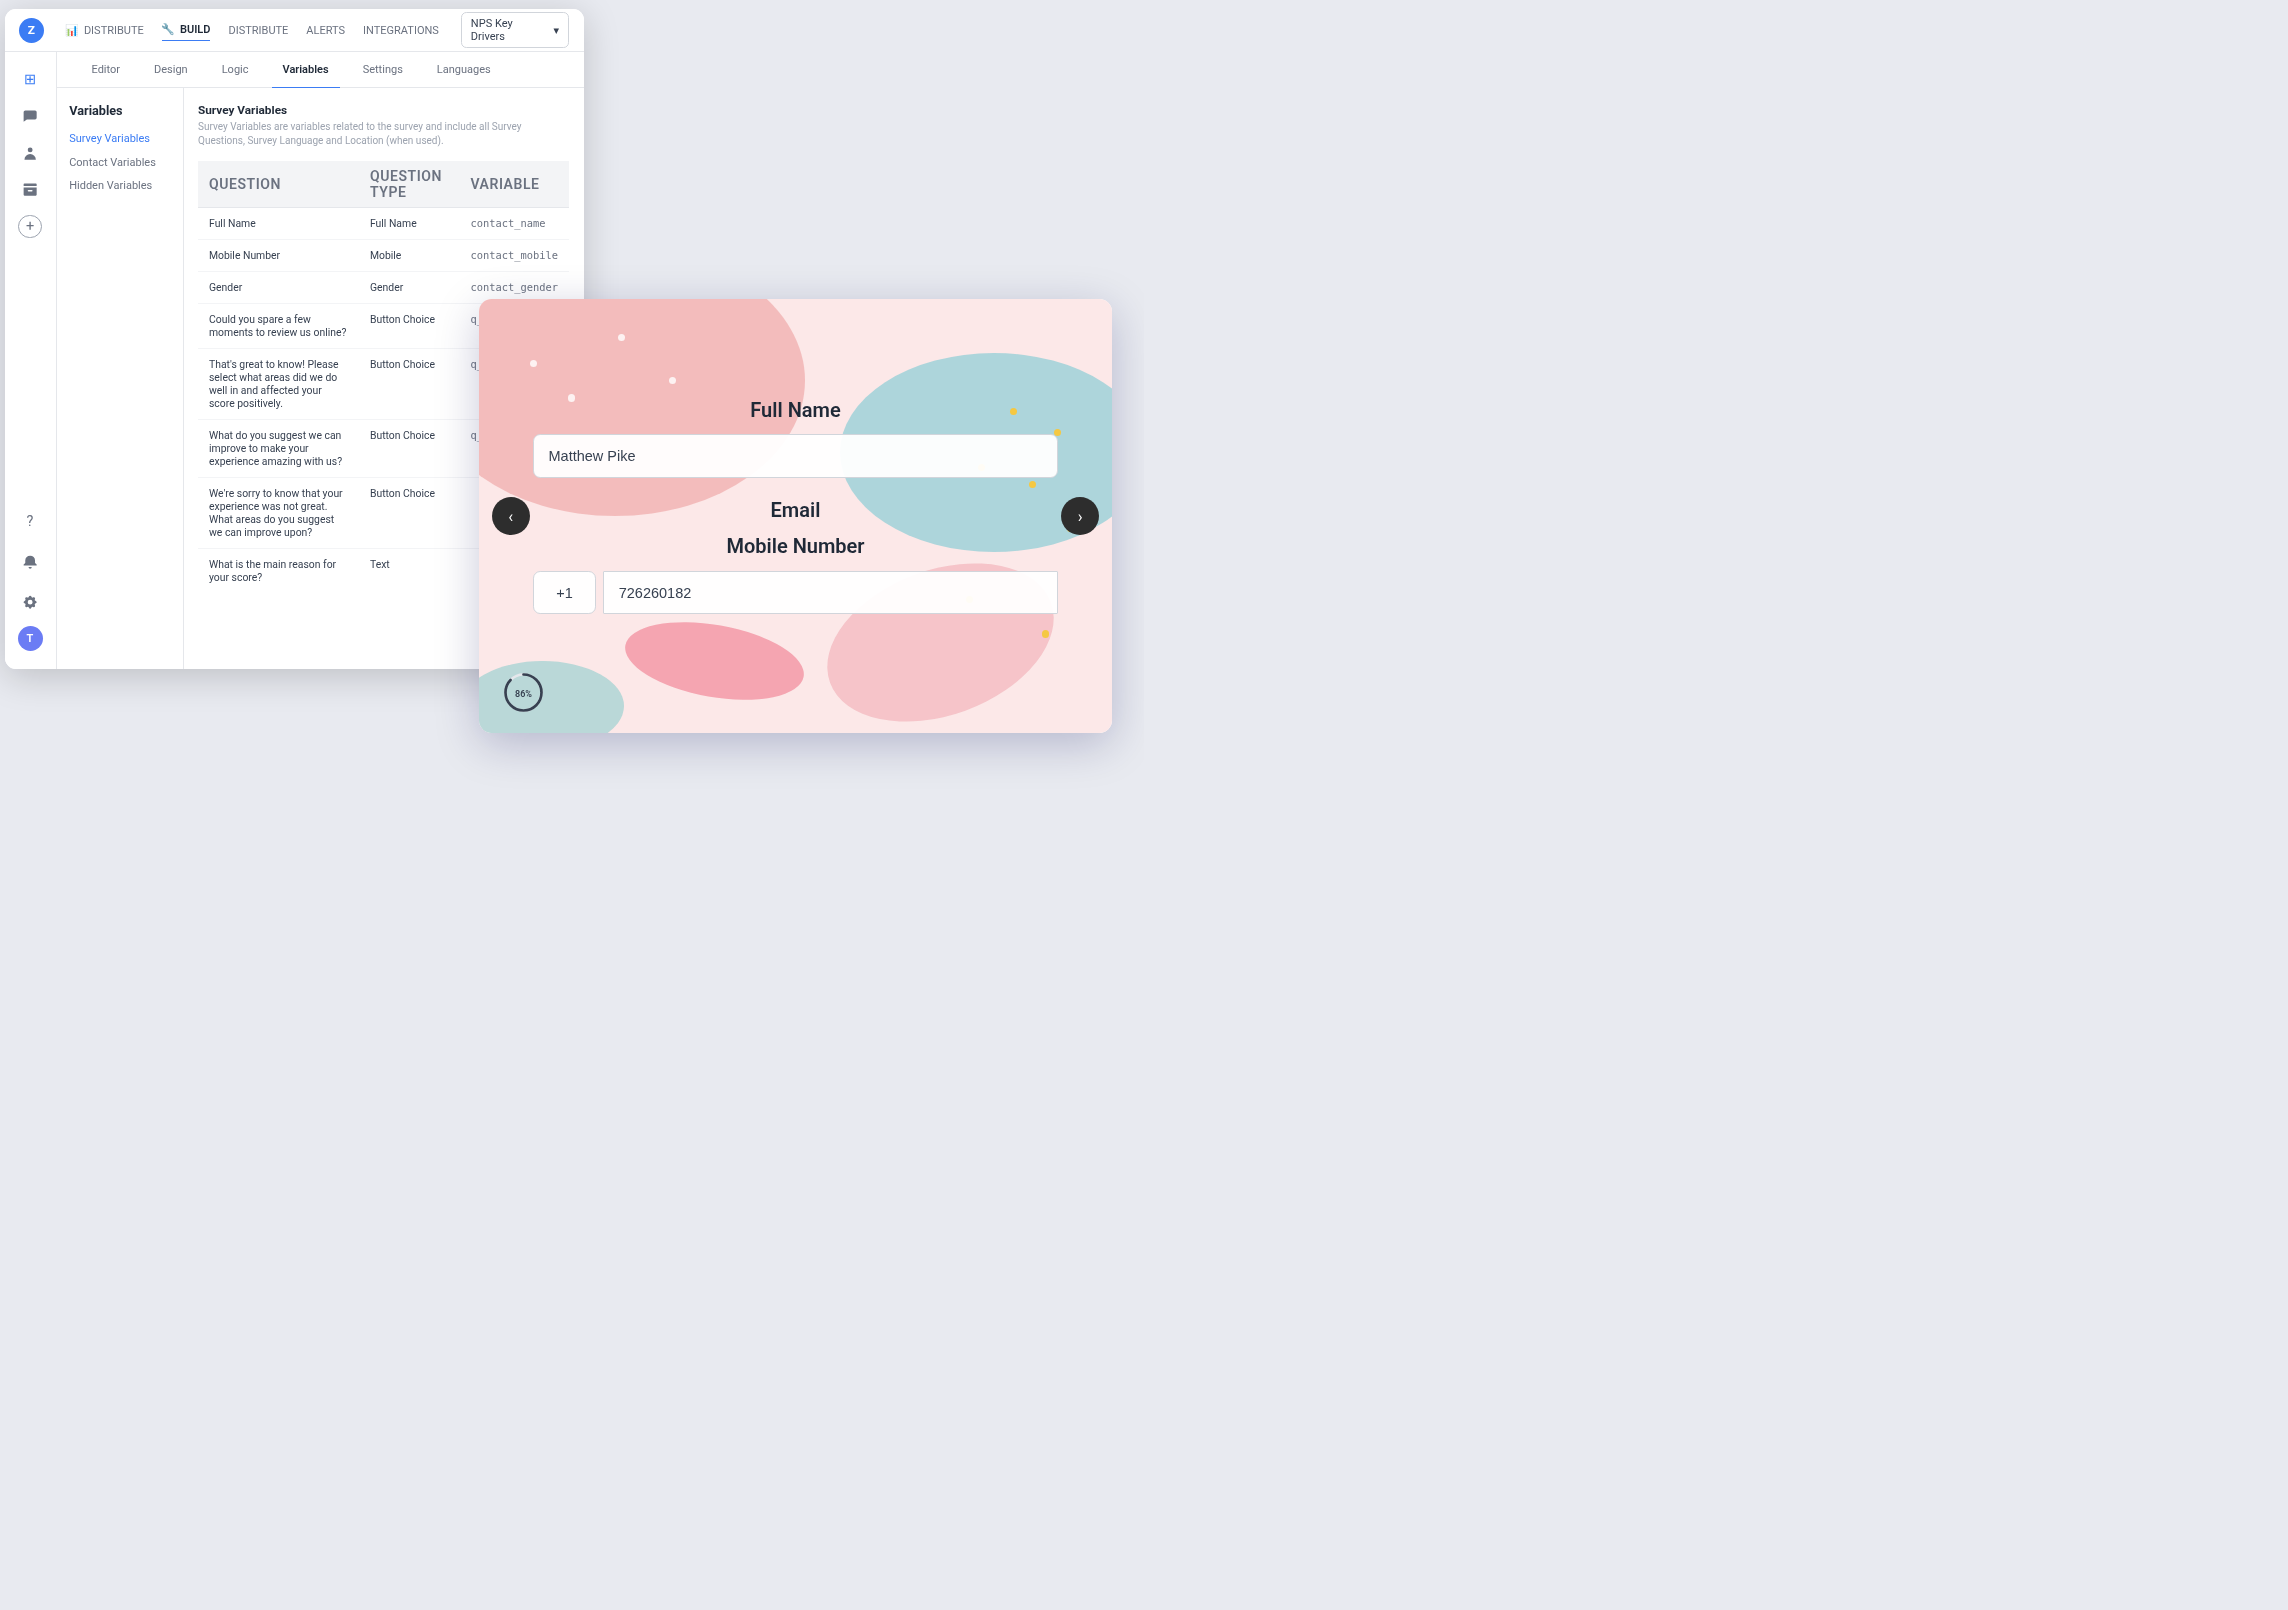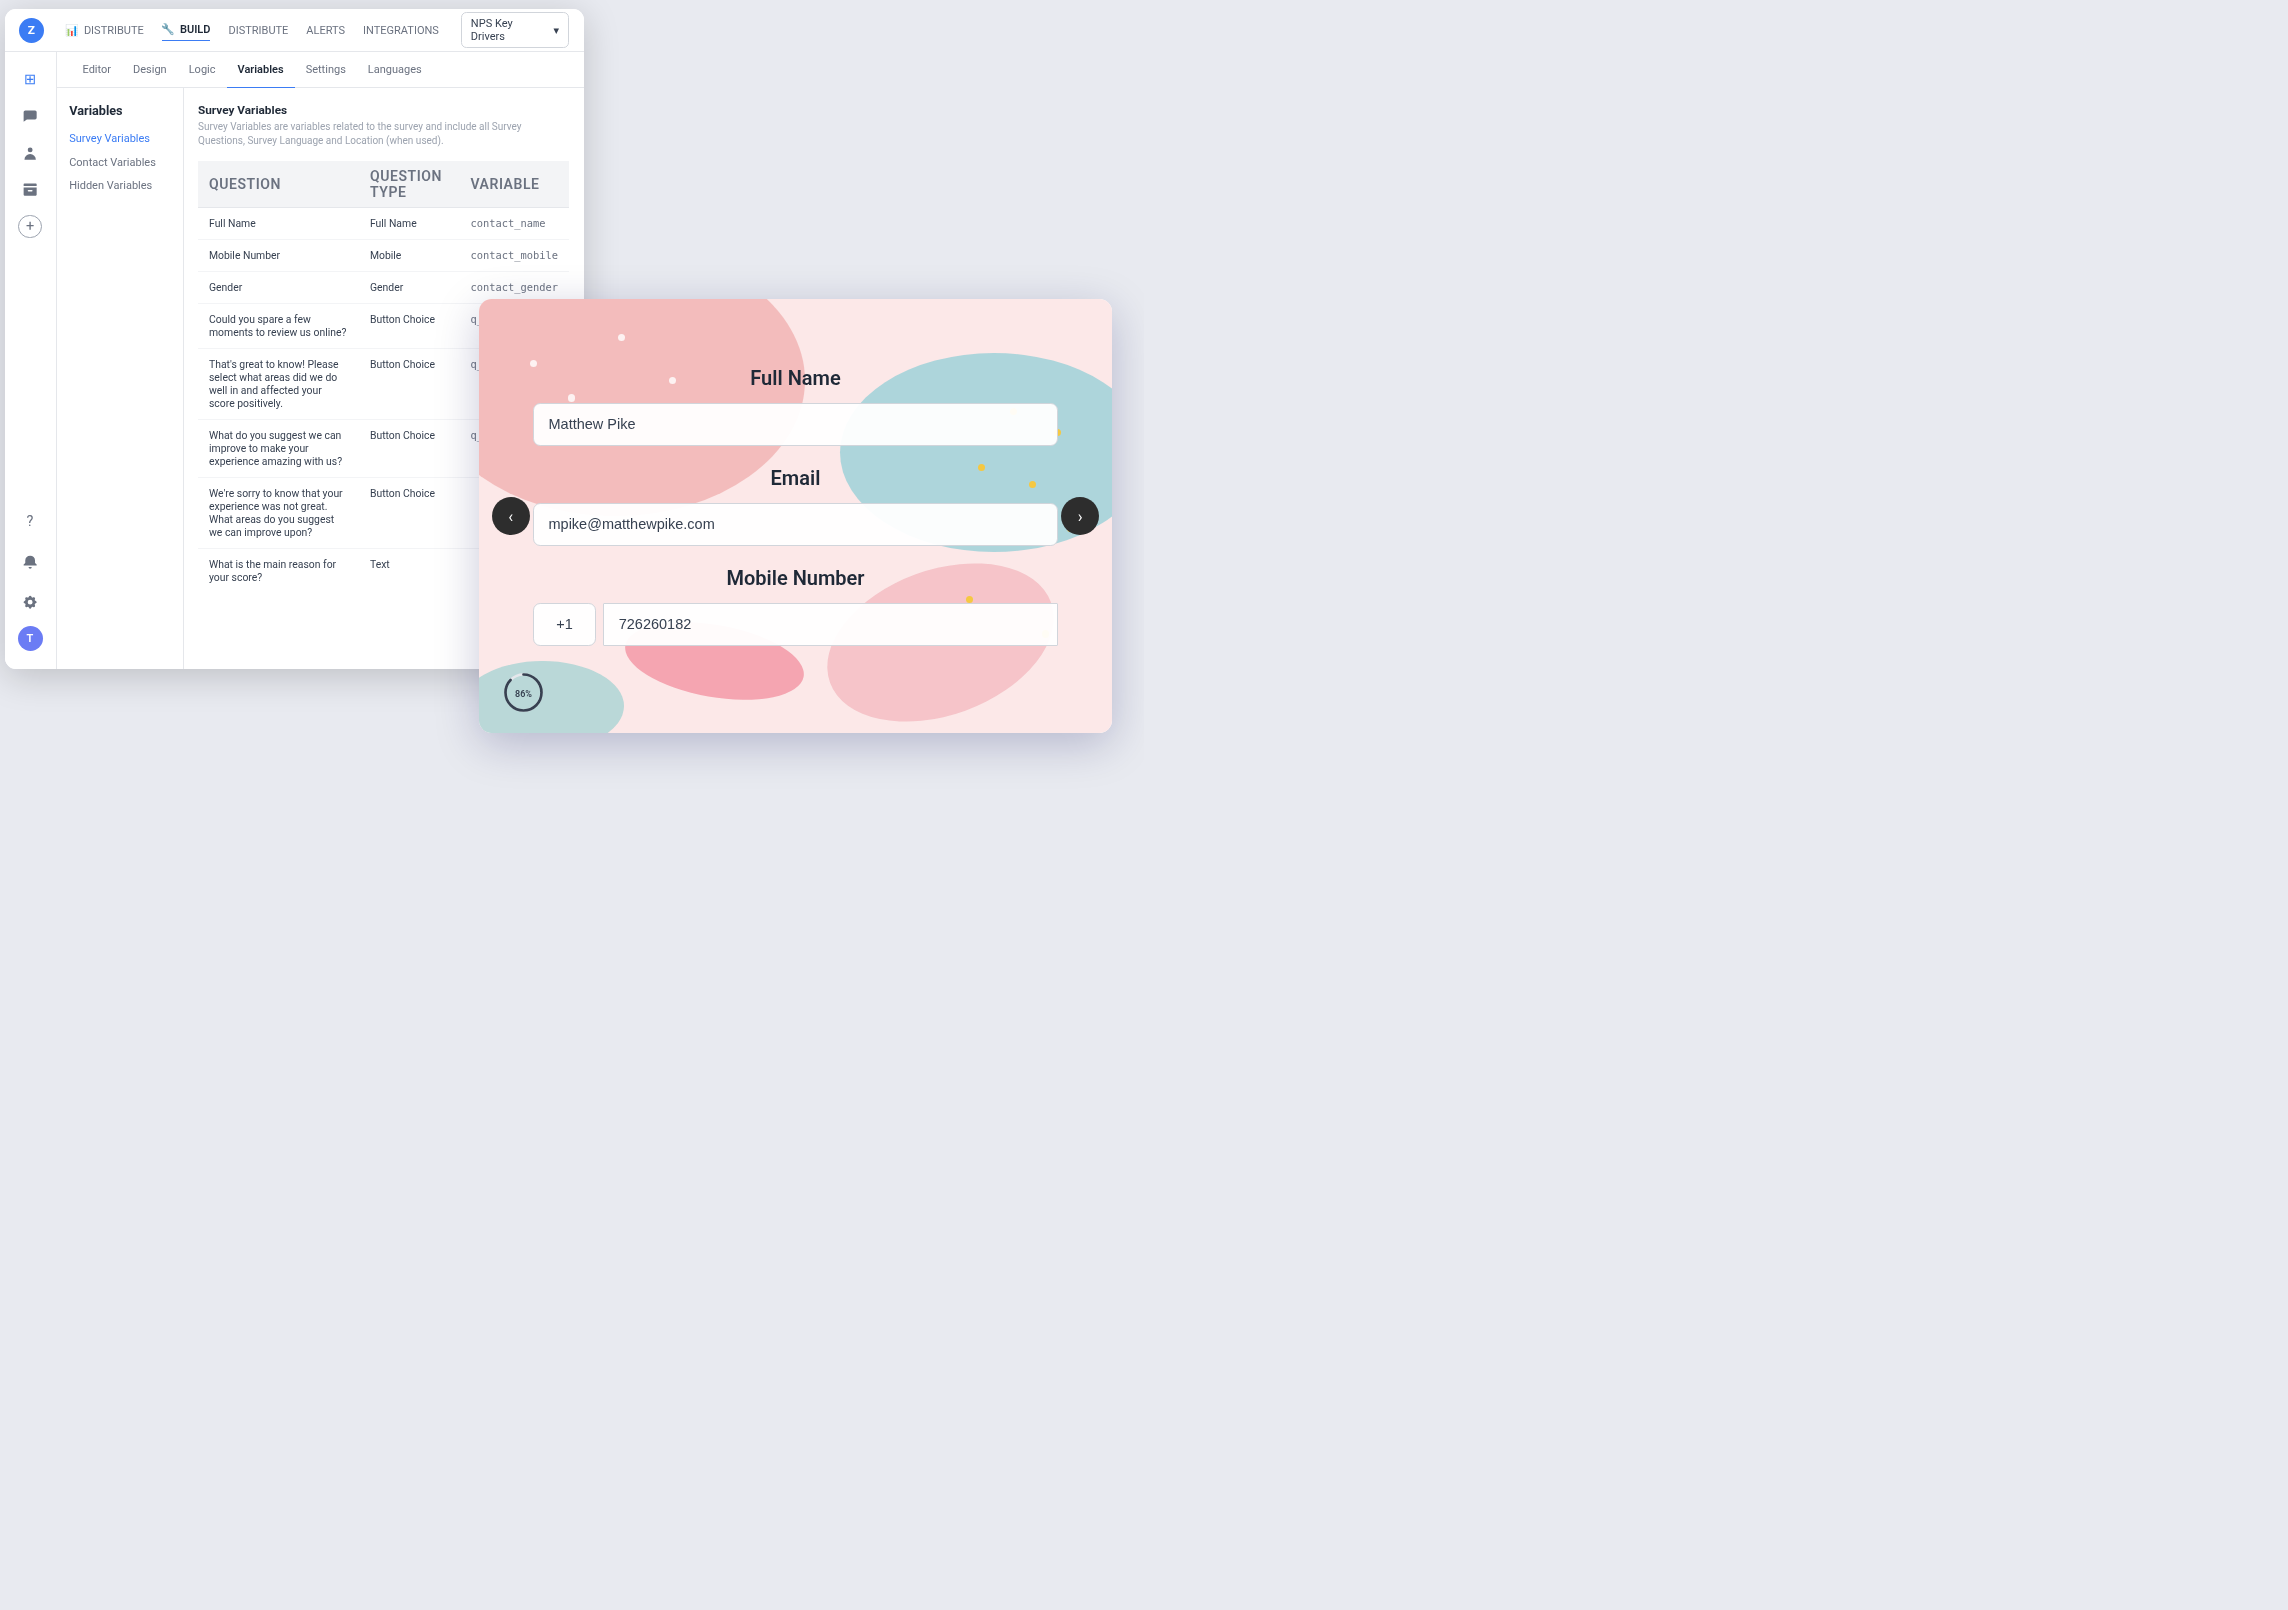--- a/index.html
+++ b/index.html
@@ -153,22 +153,22 @@
       top: 43px;
       right: 0;
       bottom: 0;
       overflow: hidden;
     }
 
     
     .sub-nav {
       display: flex;
       align-items: center;
-      gap: 0;
-      padding: 0 15px;
+      gap: 12px;
+      padding: 0 24px;
       border-bottom: 0.9px solid #e5e7eb;
       height: 36px;
     }
     .sub-nav-item {
       font-size: 11px;
       color: #6b7280;
       padding: 0 11px;
       height: 36px;
       display: flex;
       align-items: center;
@@ -618,21 +618,20 @@
   </div>
   <div class="preview-arrow preview-arrow-right">
     <span>›</span>
   </div>
 
   <div class="preview-content">
     <div class="preview-field-label">Full Name</div>
     <input class="preview-input" type="text" value="Matthew Pike" style="">
 
     <div class="preview-field-label">Email</div>
-    <input class="preview-input" type="email" value="mpike@matthewpike.com" style="">
 
     <div class="preview-field-label">Mobile Number</div>
     <div class="phone-row">
       <input class="phone-prefix" type="text" value="+1" style="">
       <input class="phone-number" type="text" value="726260182" style="">
     </div>
   </div>
 
   <div class="progress-circle">
     <svg width="45" height="45" viewBox="0 0 50 50">

